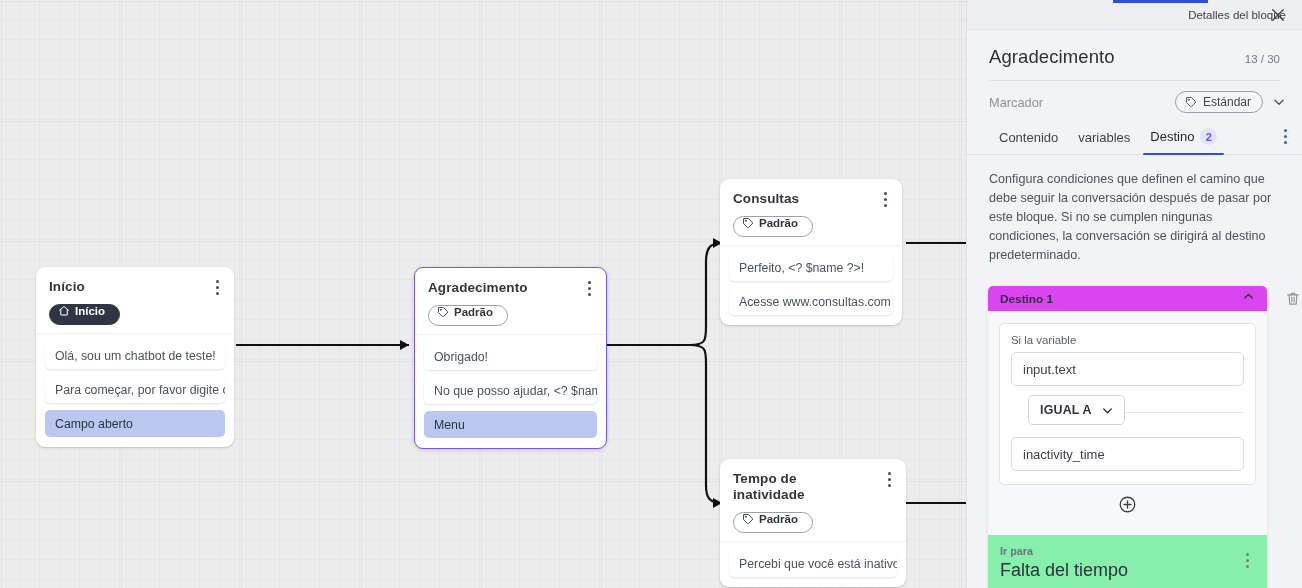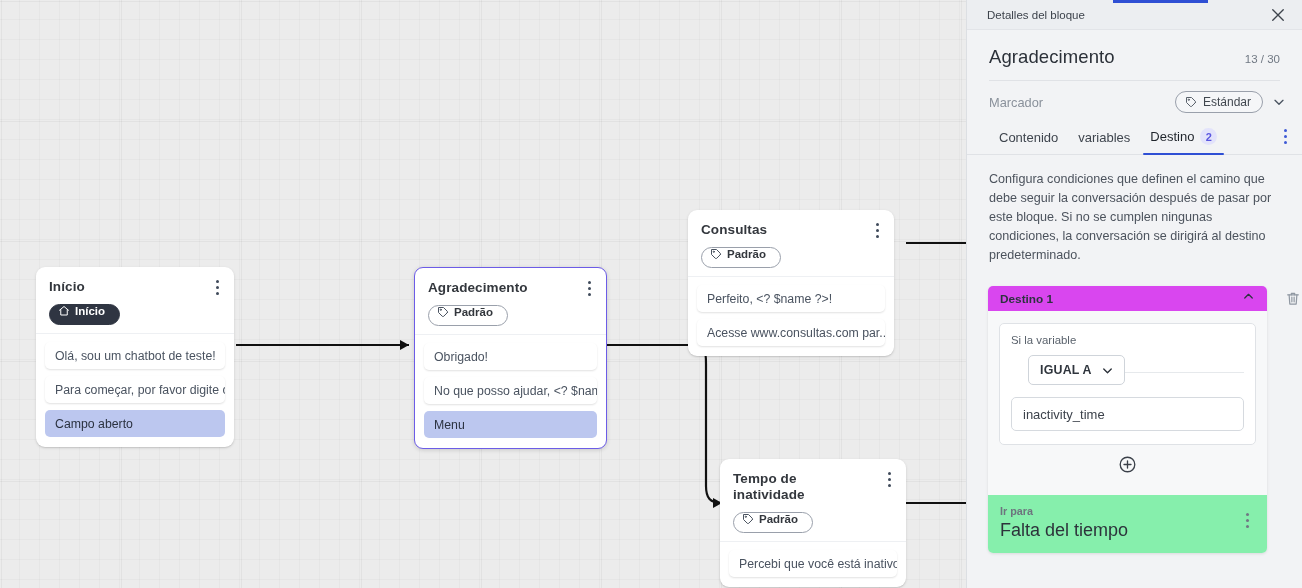--- a/index.html
+++ b/index.html
@@ -110,20 +110,21 @@
     width: 95px; height: 3px; background: #2f4fd4;
     z-index: 5;
   }
   .panel-head {
     height: 30px; flex: 0 0 30px;
     background: #eceef1;
     border-bottom: 1px solid #e2e4e8;
     display: flex; align-items: center;
     padding: 0 16px 0 20px;
     position: relative;
+    justify-content: flex-end;
   }
   .panel-head-title { font-size: 11.5px; color: #3d434c; }
   .panel-close {
     position: absolute; right: 15px; top: 50%; transform: translateY(-50%);
     width: 18px; height: 18px; cursor: pointer;
   }
   .panel-scroll { flex: 1 1 auto; background: #f2f3f5; overflow: hidden; }
 
   .title-row {
     display: flex; align-items: baseline;
@@ -316,21 +317,21 @@
           <span>Padrão</span>
         </span>
       </div>
       <div class="node-body seam">
         <div class="row">Obrigado!</div>
         <div class="row">No que posso ajudar, &lt;? $name ...</div>
         <div class="row hl">Menu</div>
       </div>
     </div>
 
-    <div class="node" style="left:688px; top:179px; width:206px;margin-top:31px;">
+    <div class="node" style="left:720px; top:179px; width:182px;">
       <div class="node-head">
         <div class="node-title">Consultas</div>
         <div class="node-kebab">
             <i></i>
             <i></i>
             <i></i>
           </div>
         <span class="tag">
           <svg width="12" height="12" viewBox="0 0 24 24" fill="none" stroke="#4a5360" stroke-width="2" stroke-linecap="round" stroke-linejoin="round">
               <path d="M20.6 13.4 13.4 20.6a2 2 0 0 1-2.8 0L3 13V3h10l7.6 7.6a2 2 0 0 1 0 2.8z"></path>
@@ -431,20 +432,21 @@
             <span>
               <svg width="15" height="15" viewBox="0 0 24 24" fill="none" stroke="#2d3340" stroke-width="2" stroke-linecap="round" stroke-linejoin="round">
                   <path d="M6 14.5 12 8.5 18 14.5"></path>
                 </svg>
             </span>
           </div>
 
           <div class="dest-body">
             <div class="cond-box">
               <div class="cond-label">Si la variable</div>
+              <div class="field">input.text</div>
 
               <div class="op-row">
                 <span class="op-select">
                   <span>IGUAL A</span>
                   <svg width="15" height="15" viewBox="0 0 24 24" fill="none" stroke="#2f353d" stroke-width="2.2" stroke-linecap="round" stroke-linejoin="round">
                       <path d="M6 9.5 12 15.5 18 9.5"></path>
                     </svg>
                 </span>
               </div>
 

